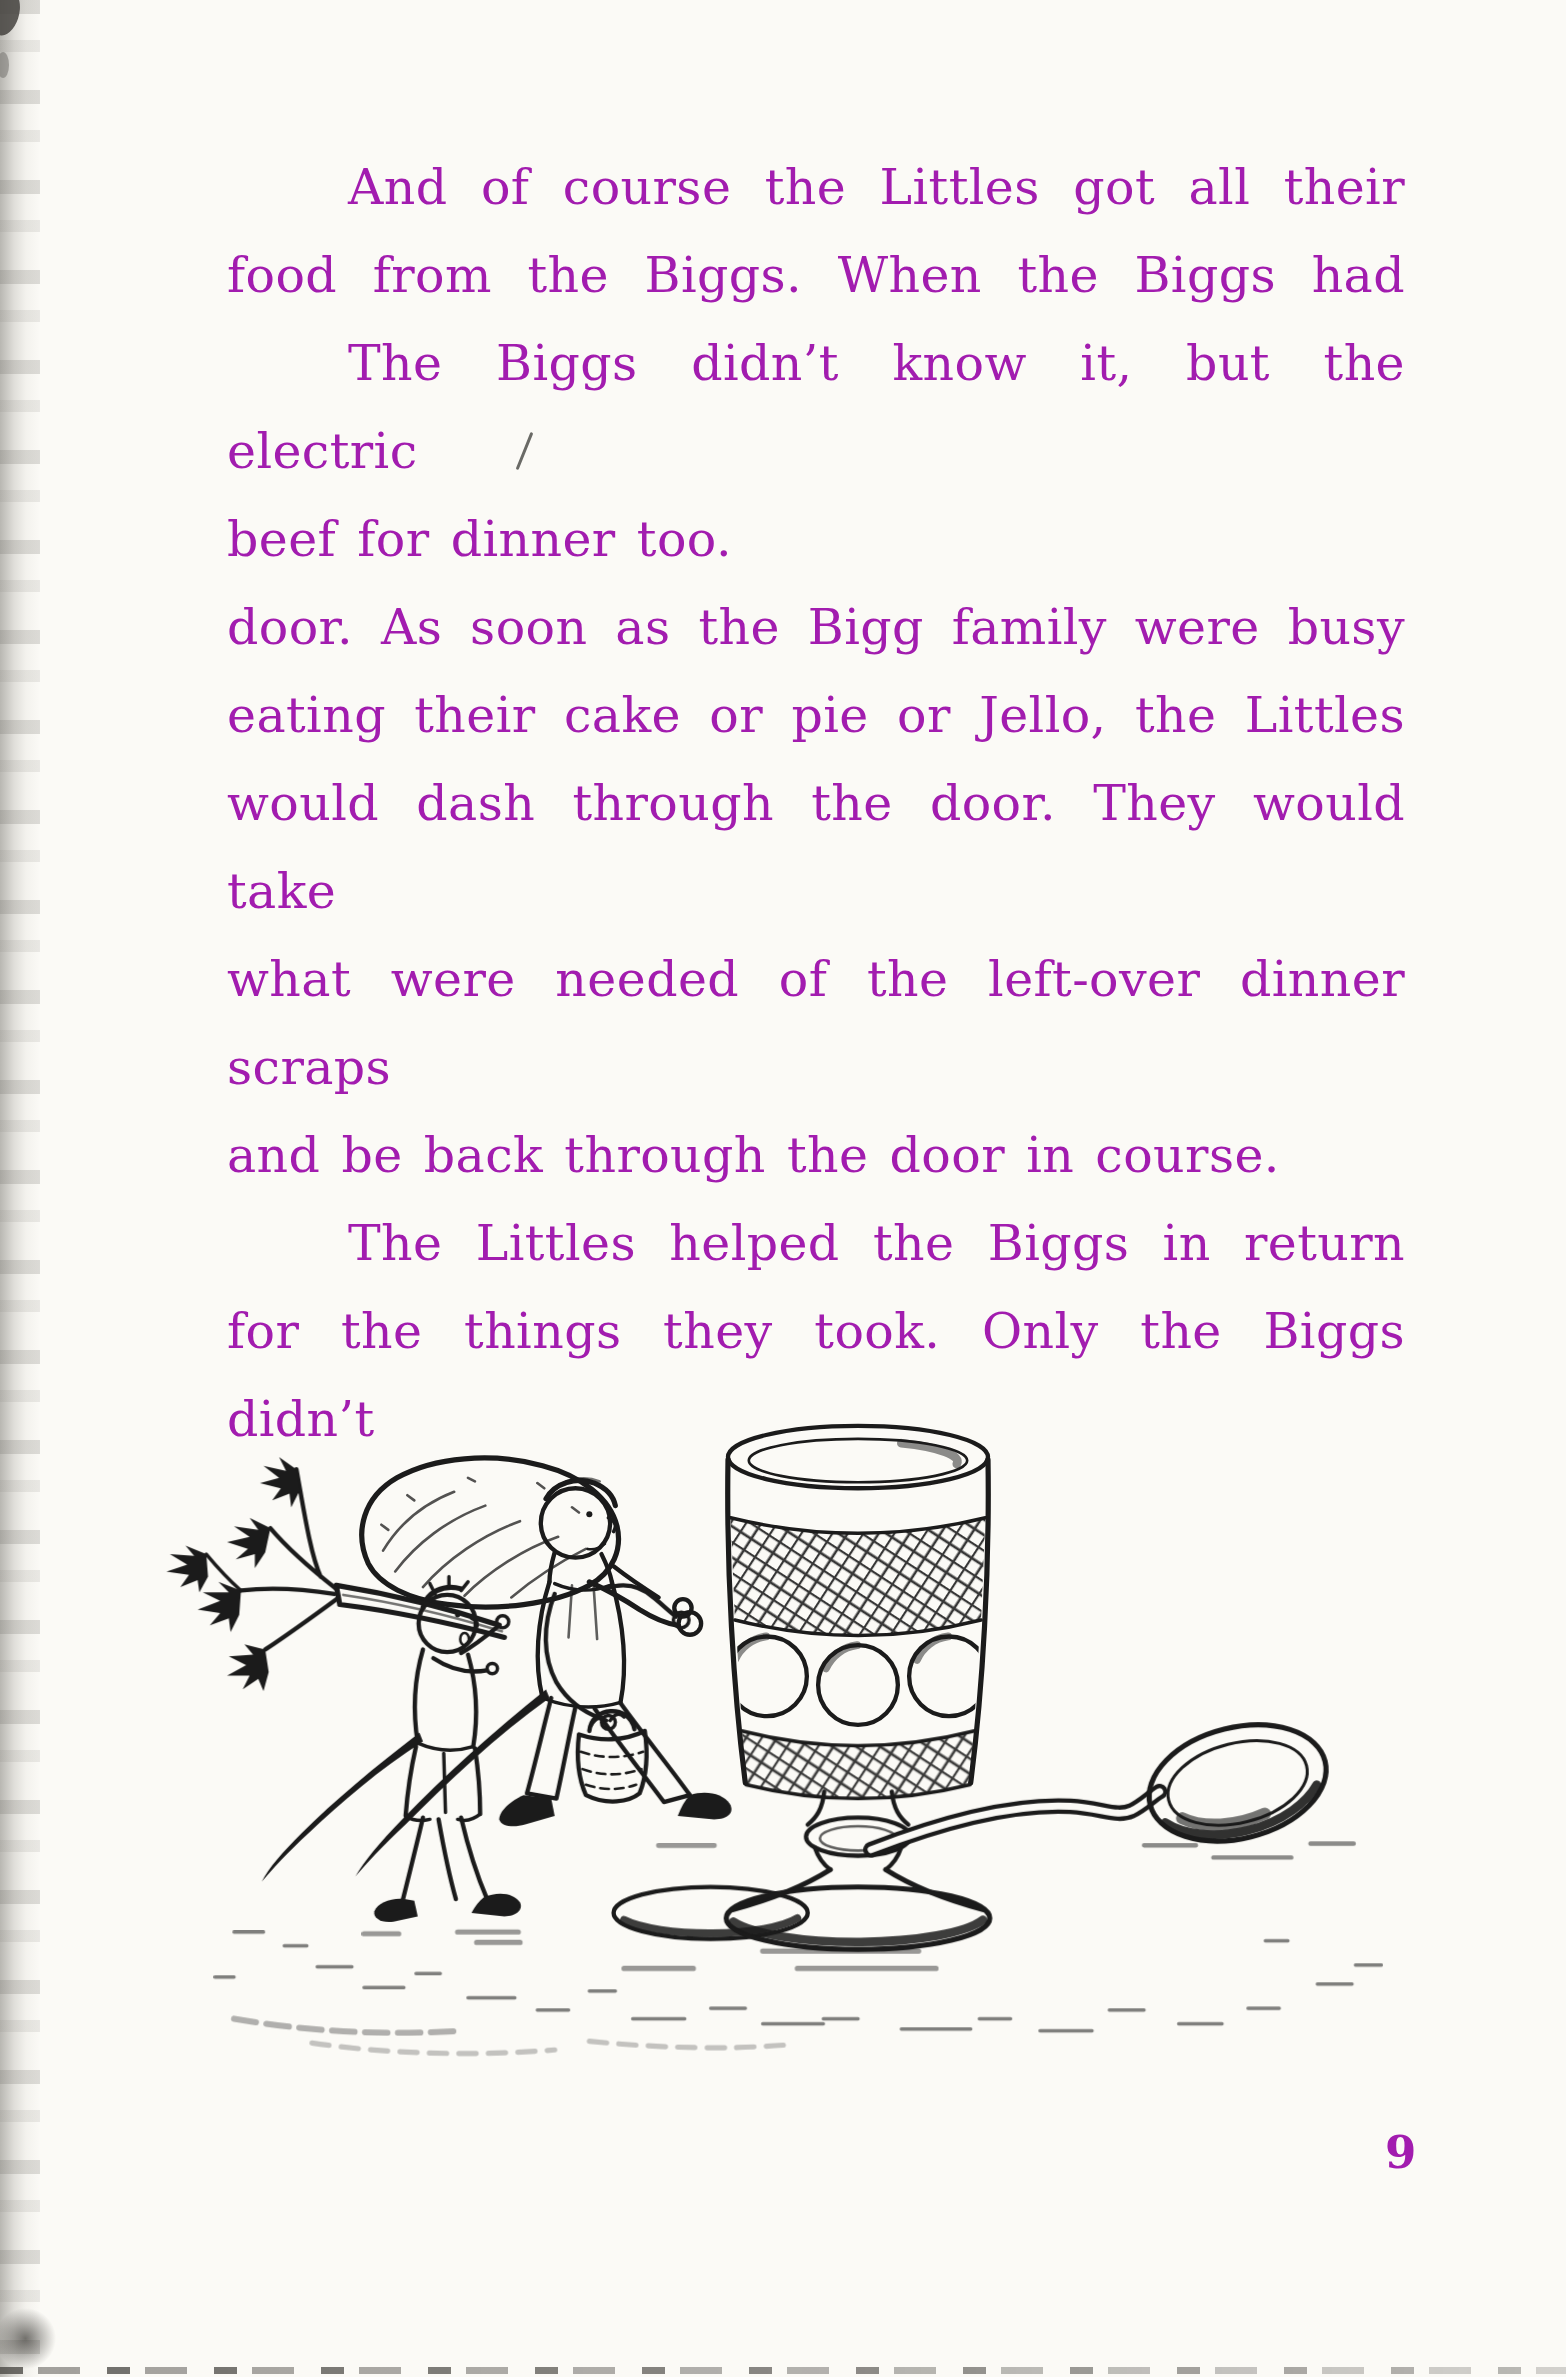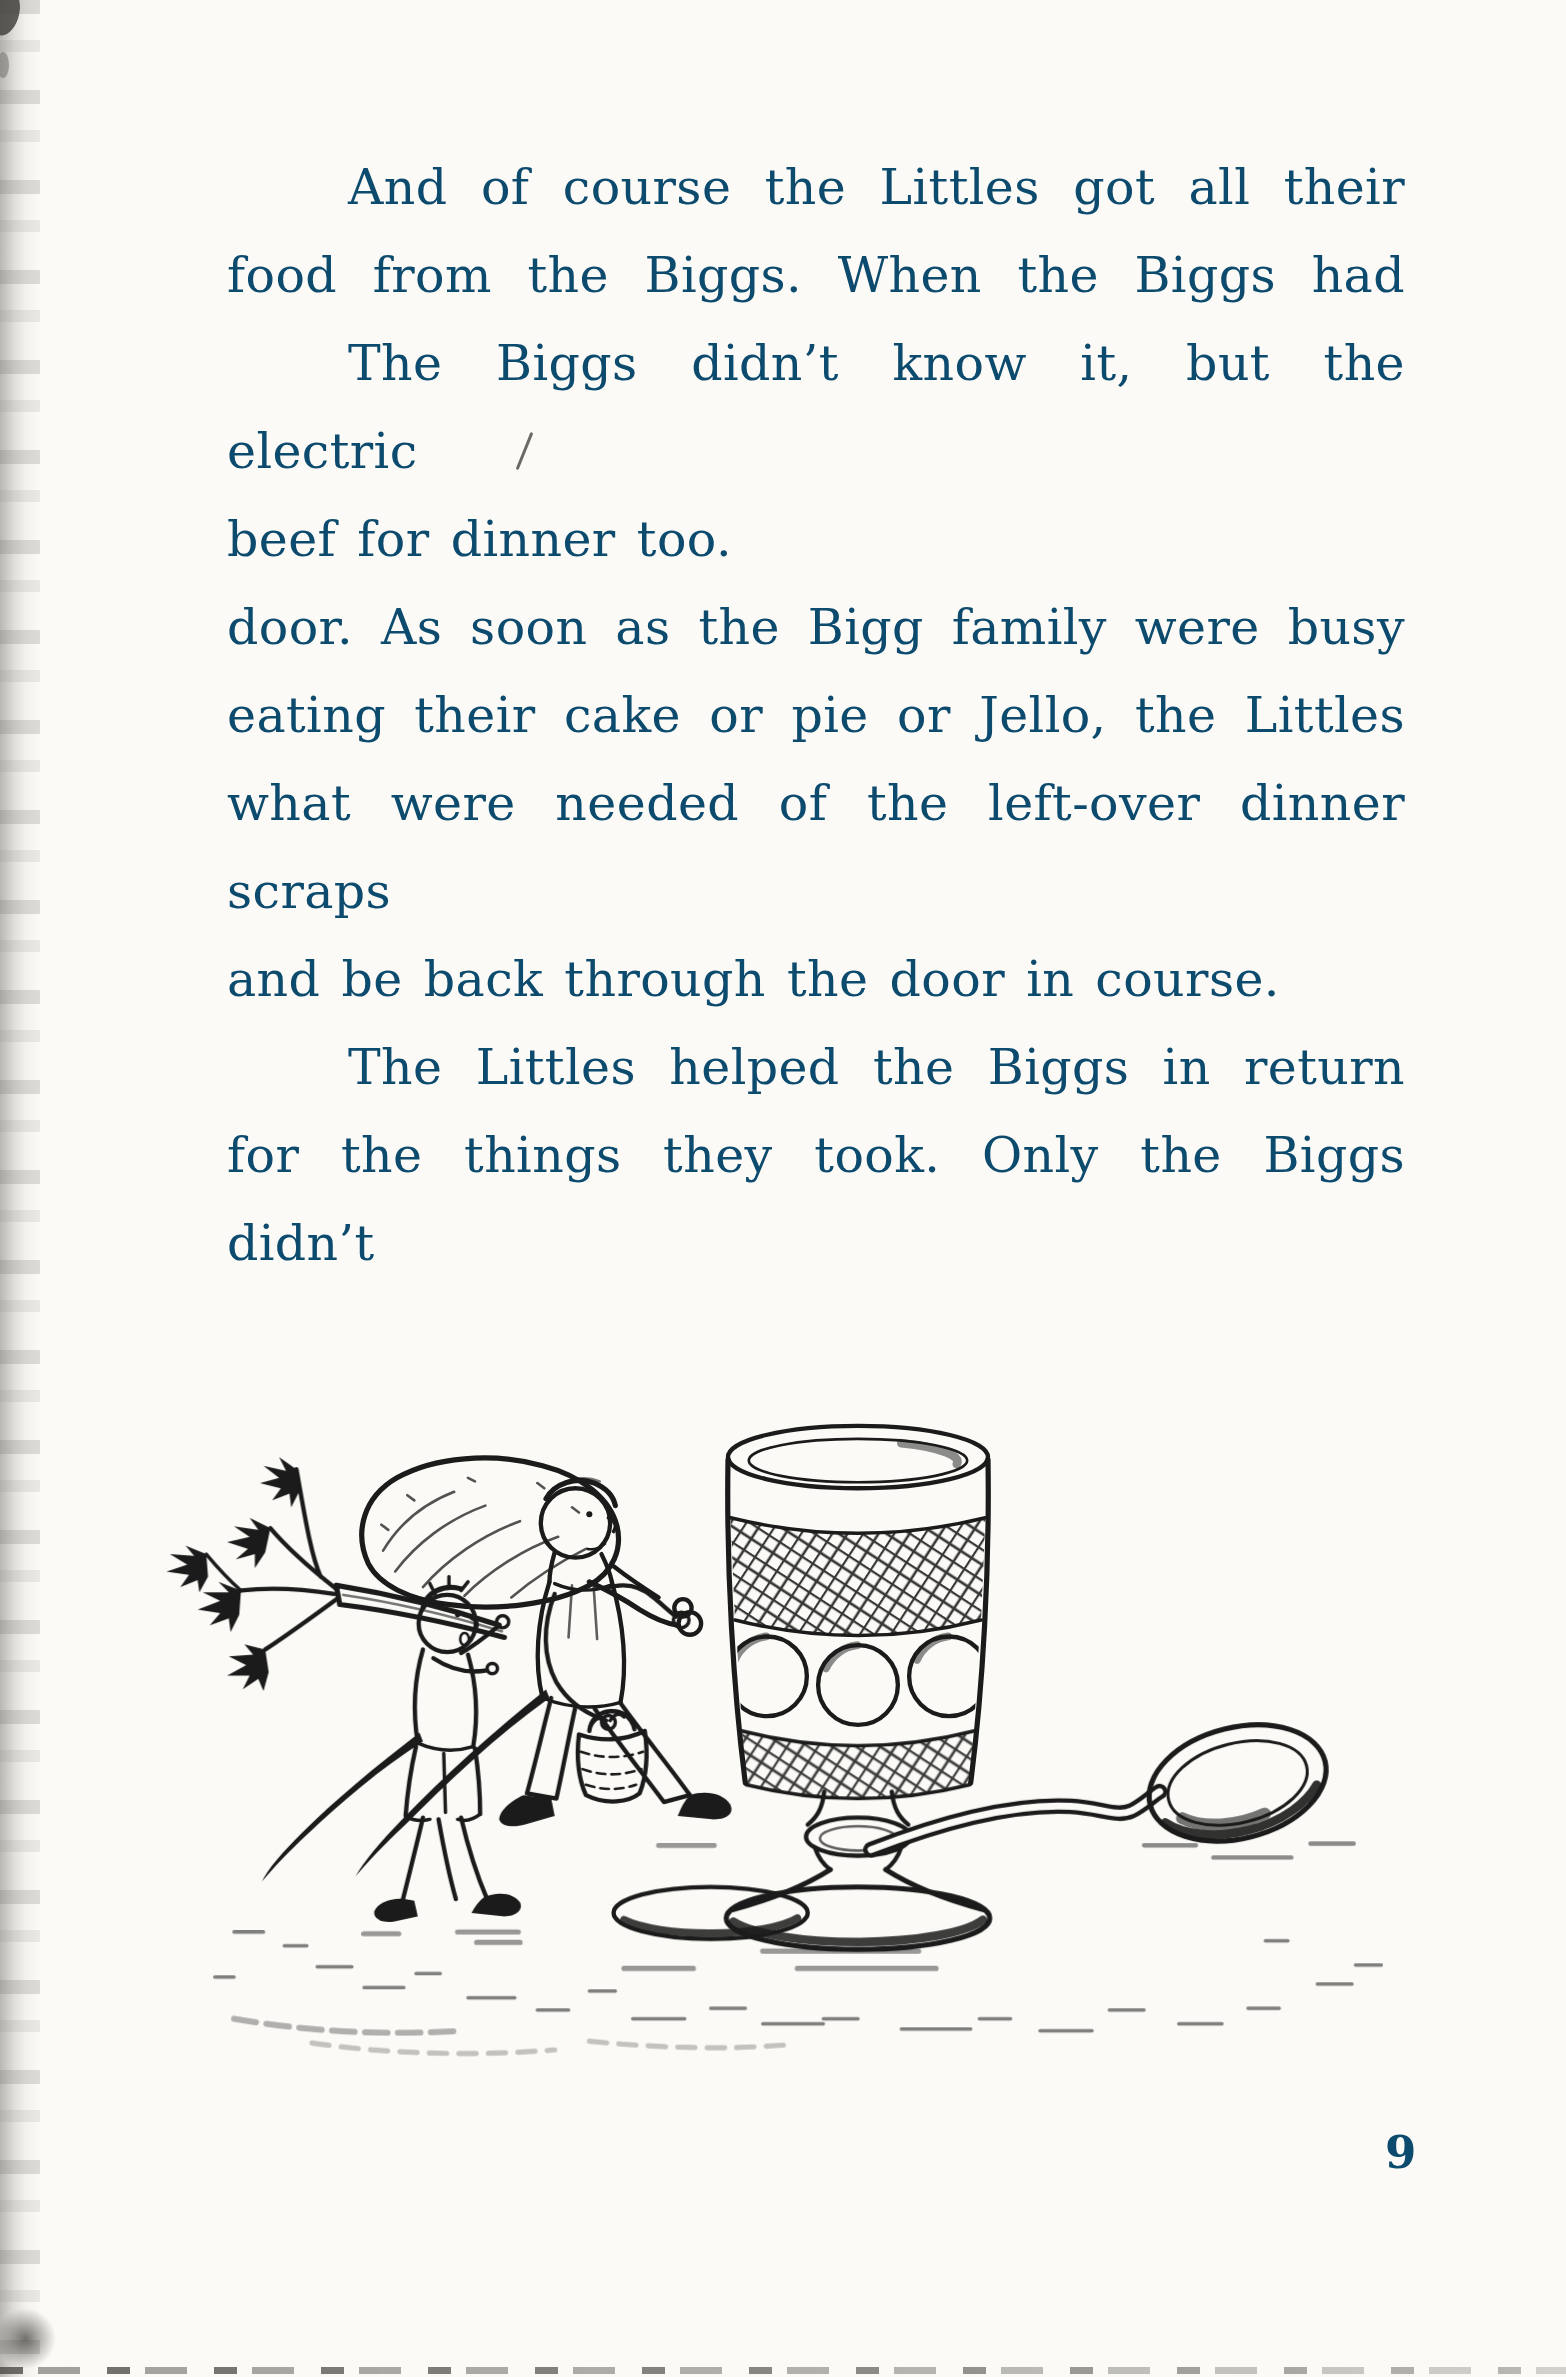--- a/index.html
+++ b/index.html
@@ -3,21 +3,21 @@
 <meta charset="utf-8">
 <style>
   html,body { margin:0; padding:0; background:#d8d6d2; }
   .page {
     position:relative;
     width:1566px; height:2377px;
     margin:0 auto;
     background:#fbfaf6;
     overflow:hidden;
     font-family:"DejaVu Serif", serif;
-    color:#0c4a6e;
+    color:#a21caf;
   }
 
   
   .left-edge {
     position:absolute; left:0; top:0; width:40px; height:100%;
     background:linear-gradient(to right,
       rgba(130,128,122,.55), rgba(178,176,170,.38) 35%,
       rgba(215,213,207,.22) 65%, rgba(251,250,246,0));
     pointer-events:none;
   }
@@ -89,20 +89,21 @@
   <div class="bottom-line"></div>
   <div class="stray-mark"></div>
 
   <div class="text-block">
     <div class="line indent">And of course the Littles got all their</div>
     <div class="line">food from the Biggs. When the Biggs had</div>
     <div class="line indent">The Biggs didn’t know it, but the electric</div>
     <div class="line para-end">beef for dinner too.</div>
     <div class="line">door. As soon as the Bigg family were busy</div>
     <div class="line">eating their cake or pie or Jello, the Littles</div>
+    <div class="line">would dash through the door. They would take</div>
     <div class="line">what were needed of the left-over dinner scraps</div>
     <div class="line para-end">and be back through the door in course.</div>
     <div class="line indent">The Littles helped the Biggs in return</div>
     <div class="line">for the things they took. Only the Biggs didn’t</div>
   </div>
 
   <div class="illustration">
     <svg viewBox="0 0 1560 780" xmlns="http://www.w3.org/2000/svg" fill="none" stroke="#1b1b1b" stroke-linecap="round" stroke-linejoin="round">
       <defs>
         <pattern id="xh" patternUnits="userSpaceOnUse" width="30" height="30" patternTransform="rotate(33)">

